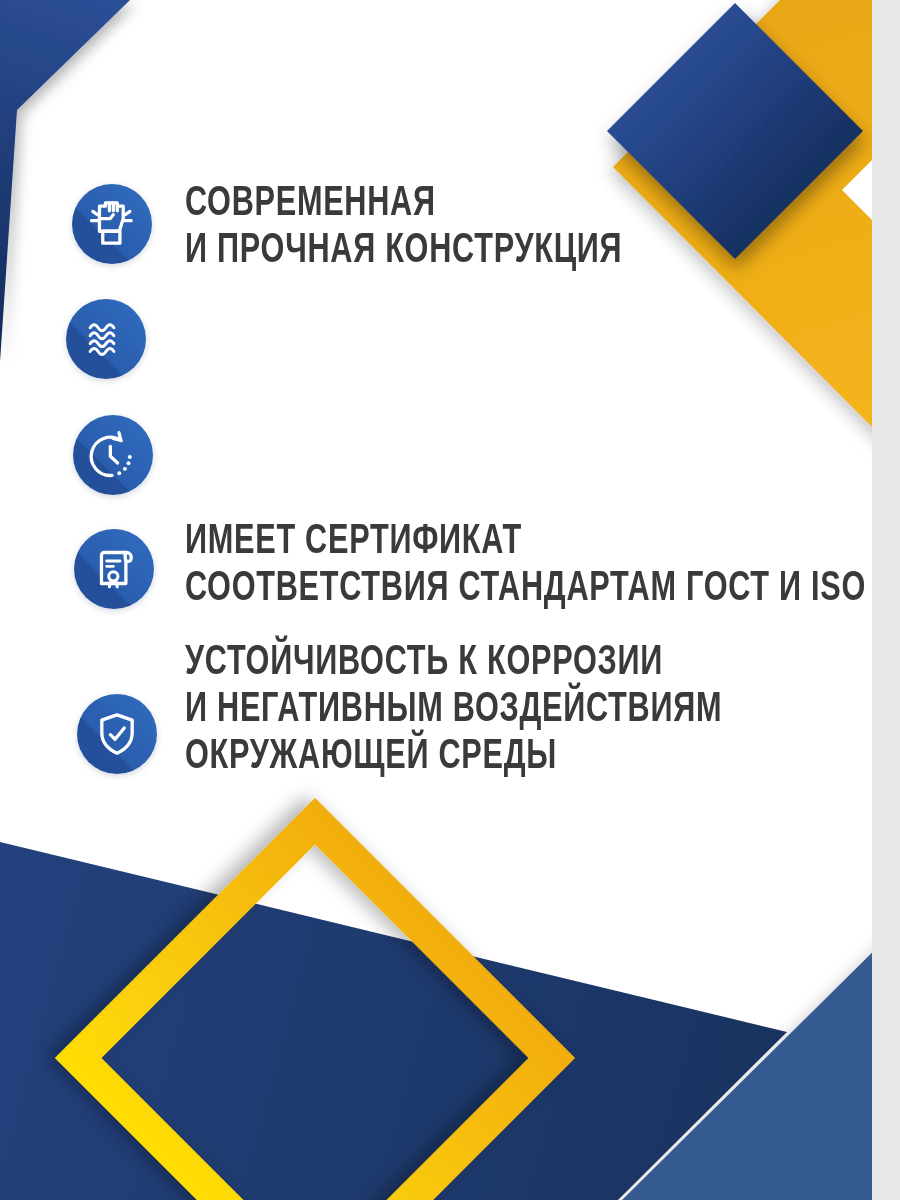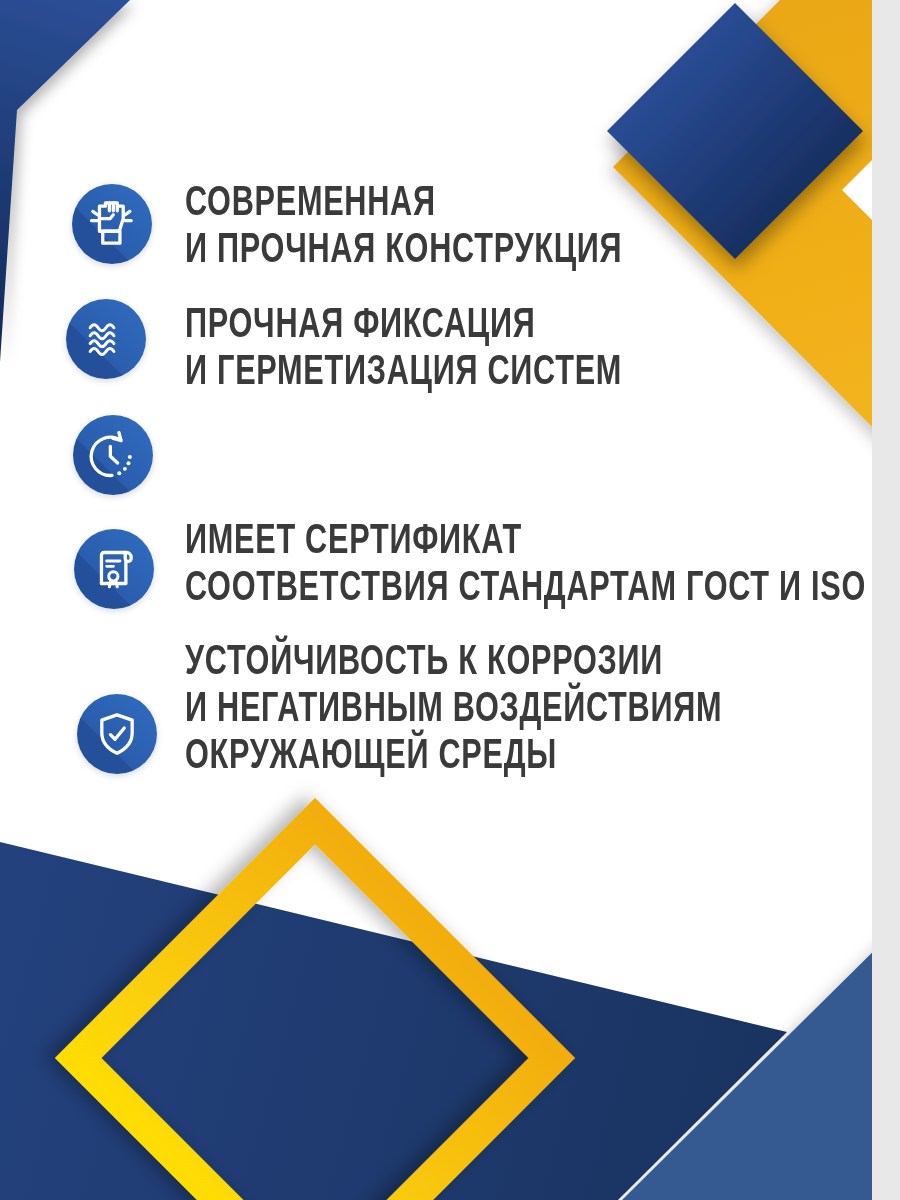--- a/index.html
+++ b/index.html
@@ -98,24 +98,20 @@
   <div class="feature-icon i2">
     <svg viewBox="0 0 100 100">
       <g fill="none" stroke="#ffffff" stroke-width="4.5" stroke-linecap="round">
         <path d="M26,33 q6,-9 12,0 t12,0 t12,0"></path>
         <path d="M26,45 q6,-9 12,0 t12,0 t12,0"></path>
         <path d="M26,57 q6,-9 12,0 t12,0 t12,0"></path>
         <path d="M26,69 q6,-9 12,0 t12,0 t12,0"></path>
       </g>
     </svg>
   </div>
-  <div class="ftext t2">
-    <div class="tline">ПРОЧНАЯ ФИКСАЦИЯ</div>
-    <div class="tline">И ГЕРМЕТИЗАЦИЯ СИСТЕМ</div>
-  </div>
 
   <div class="feature-icon i3">
     <svg viewBox="0 0 100 100">
       <g fill="none" stroke="#ffffff" stroke-width="5" stroke-linecap="round" stroke-linejoin="round">
         <path d="M62.2,28 A29,29 0 1 0 48.5,80.9"></path>
         <path d="M62,28 L59,16 M62,28 L50,25"></path>
         <path d="M46,52 V37 M46,52 L57,62"></path>
       </g>
       <g fill="#ffffff" stroke="none">
         <circle cx="59.5" cy="77.5" r="3"></circle>

